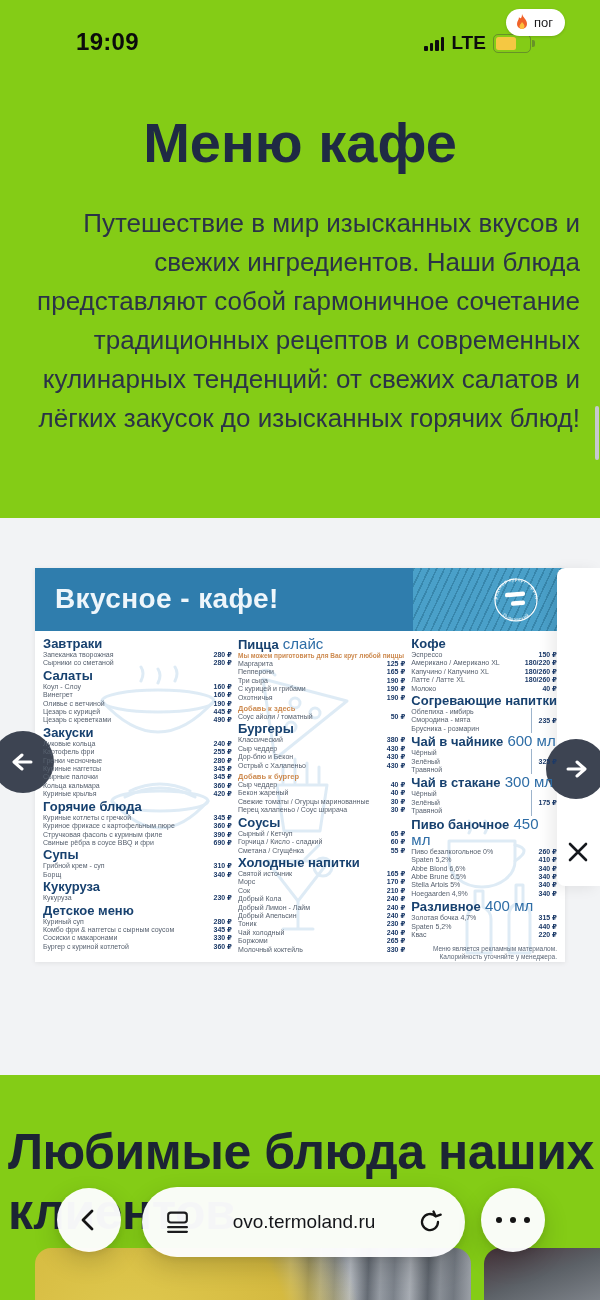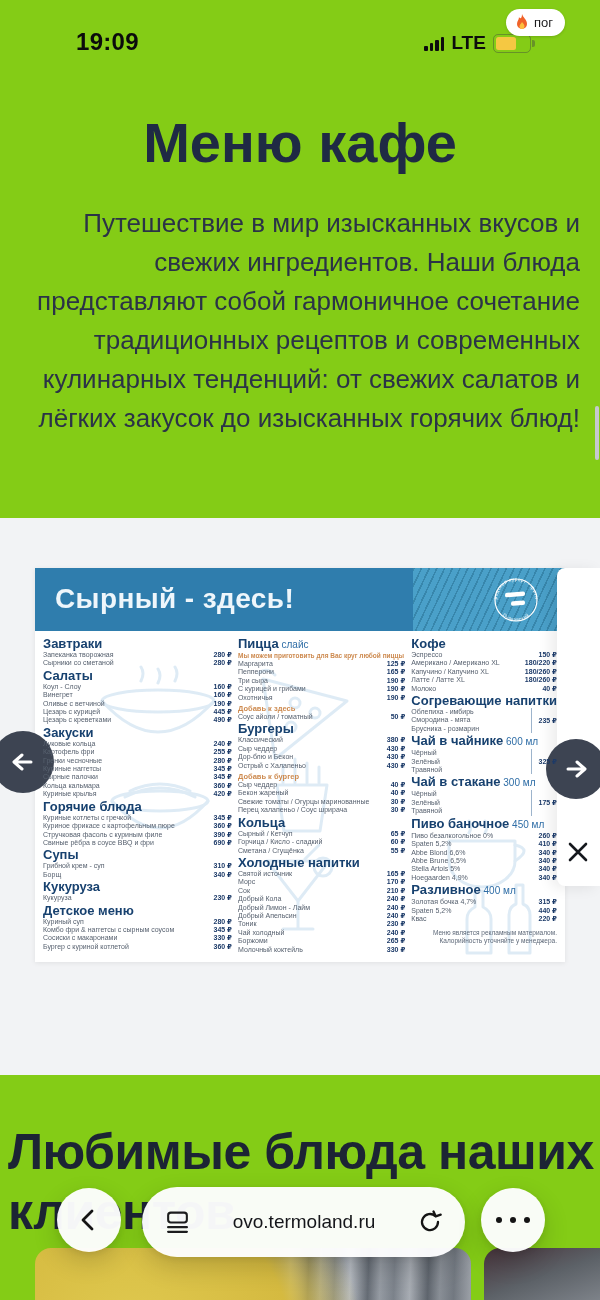--- a/index.html
+++ b/index.html
@@ -33,21 +33,21 @@
   .banner{position:relative;height:63px;background:#2f7dad;overflow:hidden;}
   .banner .waves{position:absolute;right:0;top:0;width:152px;height:63px;background:#4aa0c9;
      background-image:repeating-linear-gradient(115deg,rgba(21,86,117,.35) 0 1.6px,transparent 1.6px 7px);}
   .bantitle{position:absolute;left:20px;top:15px;font-size:28px;font-weight:600;color:#eef6fb;letter-spacing:.4px;}
   .logo{position:absolute;right:22px;top:5px;}
 
   .mbody{position:relative;display:flex;gap:6px;padding:5px 8px;height:326px;overflow:hidden;}
   .m-col{position:relative;z-index:2;overflow:hidden;}
   .m-col.c1{width:192px;}.m-col.c2{width:170px;}.m-col.c3{width:148px;}
   .m-h{font-size:13px;line-height:15px;font-weight:700;color:#17416f;margin-top:0;}
-  .m-sfx{font-size:10px;font-weight:400;color:#2e6da6;}
+  .m-sfx{font-size:15px;font-weight:400;color:#2e6da6;}
   .m-sub{font-size:7.5px;line-height:9px;font-weight:700;color:#cd8a4f;margin-top:2px;}
   .m-note{font-size:6.5px;line-height:8px;font-weight:700;color:#cd8a4f;}
   .m-row{display:flex;font-size:7px;line-height:8.4px;color:#57616f;}
   .m-n{flex:1;white-space:nowrap;overflow:hidden;}
   .m-p{margin-left:4px;font-weight:700;color:#1c3a68;text-align:right;white-space:nowrap;}
   .m-grp{display:flex;}
   .m-gn{flex:1;}
   .m-gp{border-left:1px solid #9db4cc;display:flex;align-items:center;padding-left:6px;
         font-size:7px;font-weight:700;color:#1c3a68;}
   .m-foot{margin-top:6px;font-size:6.5px;line-height:8px;color:#5d6878;text-align:right;}
@@ -119,21 +119,21 @@
 
   <div class="pgtitle">Меню кафе</div>
   <div class="intro">Путешествие в мир изысканных вкусов и свежих ингредиентов. Наши блюда представляют собой гармоничное сочетание традиционных рецептов и современных кулинарных тенденций: от свежих салатов и лёгких закусок до изысканных горячих блюд!</div>
   <div class="scrollthumb"></div>
 
   <div class="band"></div>
 
   <div class="card">
     <div class="banner">
       <div class="waves"></div>
-      <div class="bantitle">Сырный - здесь!</div>
+      <div class="bantitle">Вкусное - кафе!</div>
       <svg class="logo" width="54" height="54" viewBox="0 0 54 54">
         <circle cx="27" cy="27" r="21" fill="none" stroke="#ffffff" stroke-width="1.2"></circle>
         <path id="arcTop" d="M8,27 A19,19 0 0 1 46,27" fill="none"></path>
         <path id="arcBot" d="M8,29 A19,19 0 0 0 46,29" fill="none"></path>
         <text font-size="4.6" fill="#ffffff" letter-spacing=".5">
           <textPath href="#arcTop" startOffset="50%" text-anchor="middle">Городской курорт · фитнес</textPath>
         </text>
         <text font-size="4.6" fill="#ffffff" letter-spacing=".5">
           <textPath href="#arcBot" startOffset="50%" text-anchor="middle">Пулковский</textPath>
         </text>
@@ -345,21 +345,21 @@
               <div class="m-p">40 ₽</div>
             </div>
             <div class="m-row">
               <div class="m-n">Свежие томаты / Огурцы маринованные</div>
               <div class="m-p">30 ₽</div>
             </div>
             <div class="m-row">
               <div class="m-n">Перец халапеньо / Соус шрирача</div>
               <div class="m-p">30 ₽</div>
             </div>
-            <div class="m-h">Кольца</div>
+            <div class="m-h">Соусы</div>
             <div class="m-row">
               <div class="m-n">Сырный / Кетчуп</div>
               <div class="m-p">65 ₽</div>
             </div>
             <div class="m-row">
               <div class="m-n">Горчица / Кисло - сладкий</div>
               <div class="m-p">60 ₽</div>
             </div>
             <div class="m-row">
               <div class="m-n">Сметана / Сгущёнка</div>

